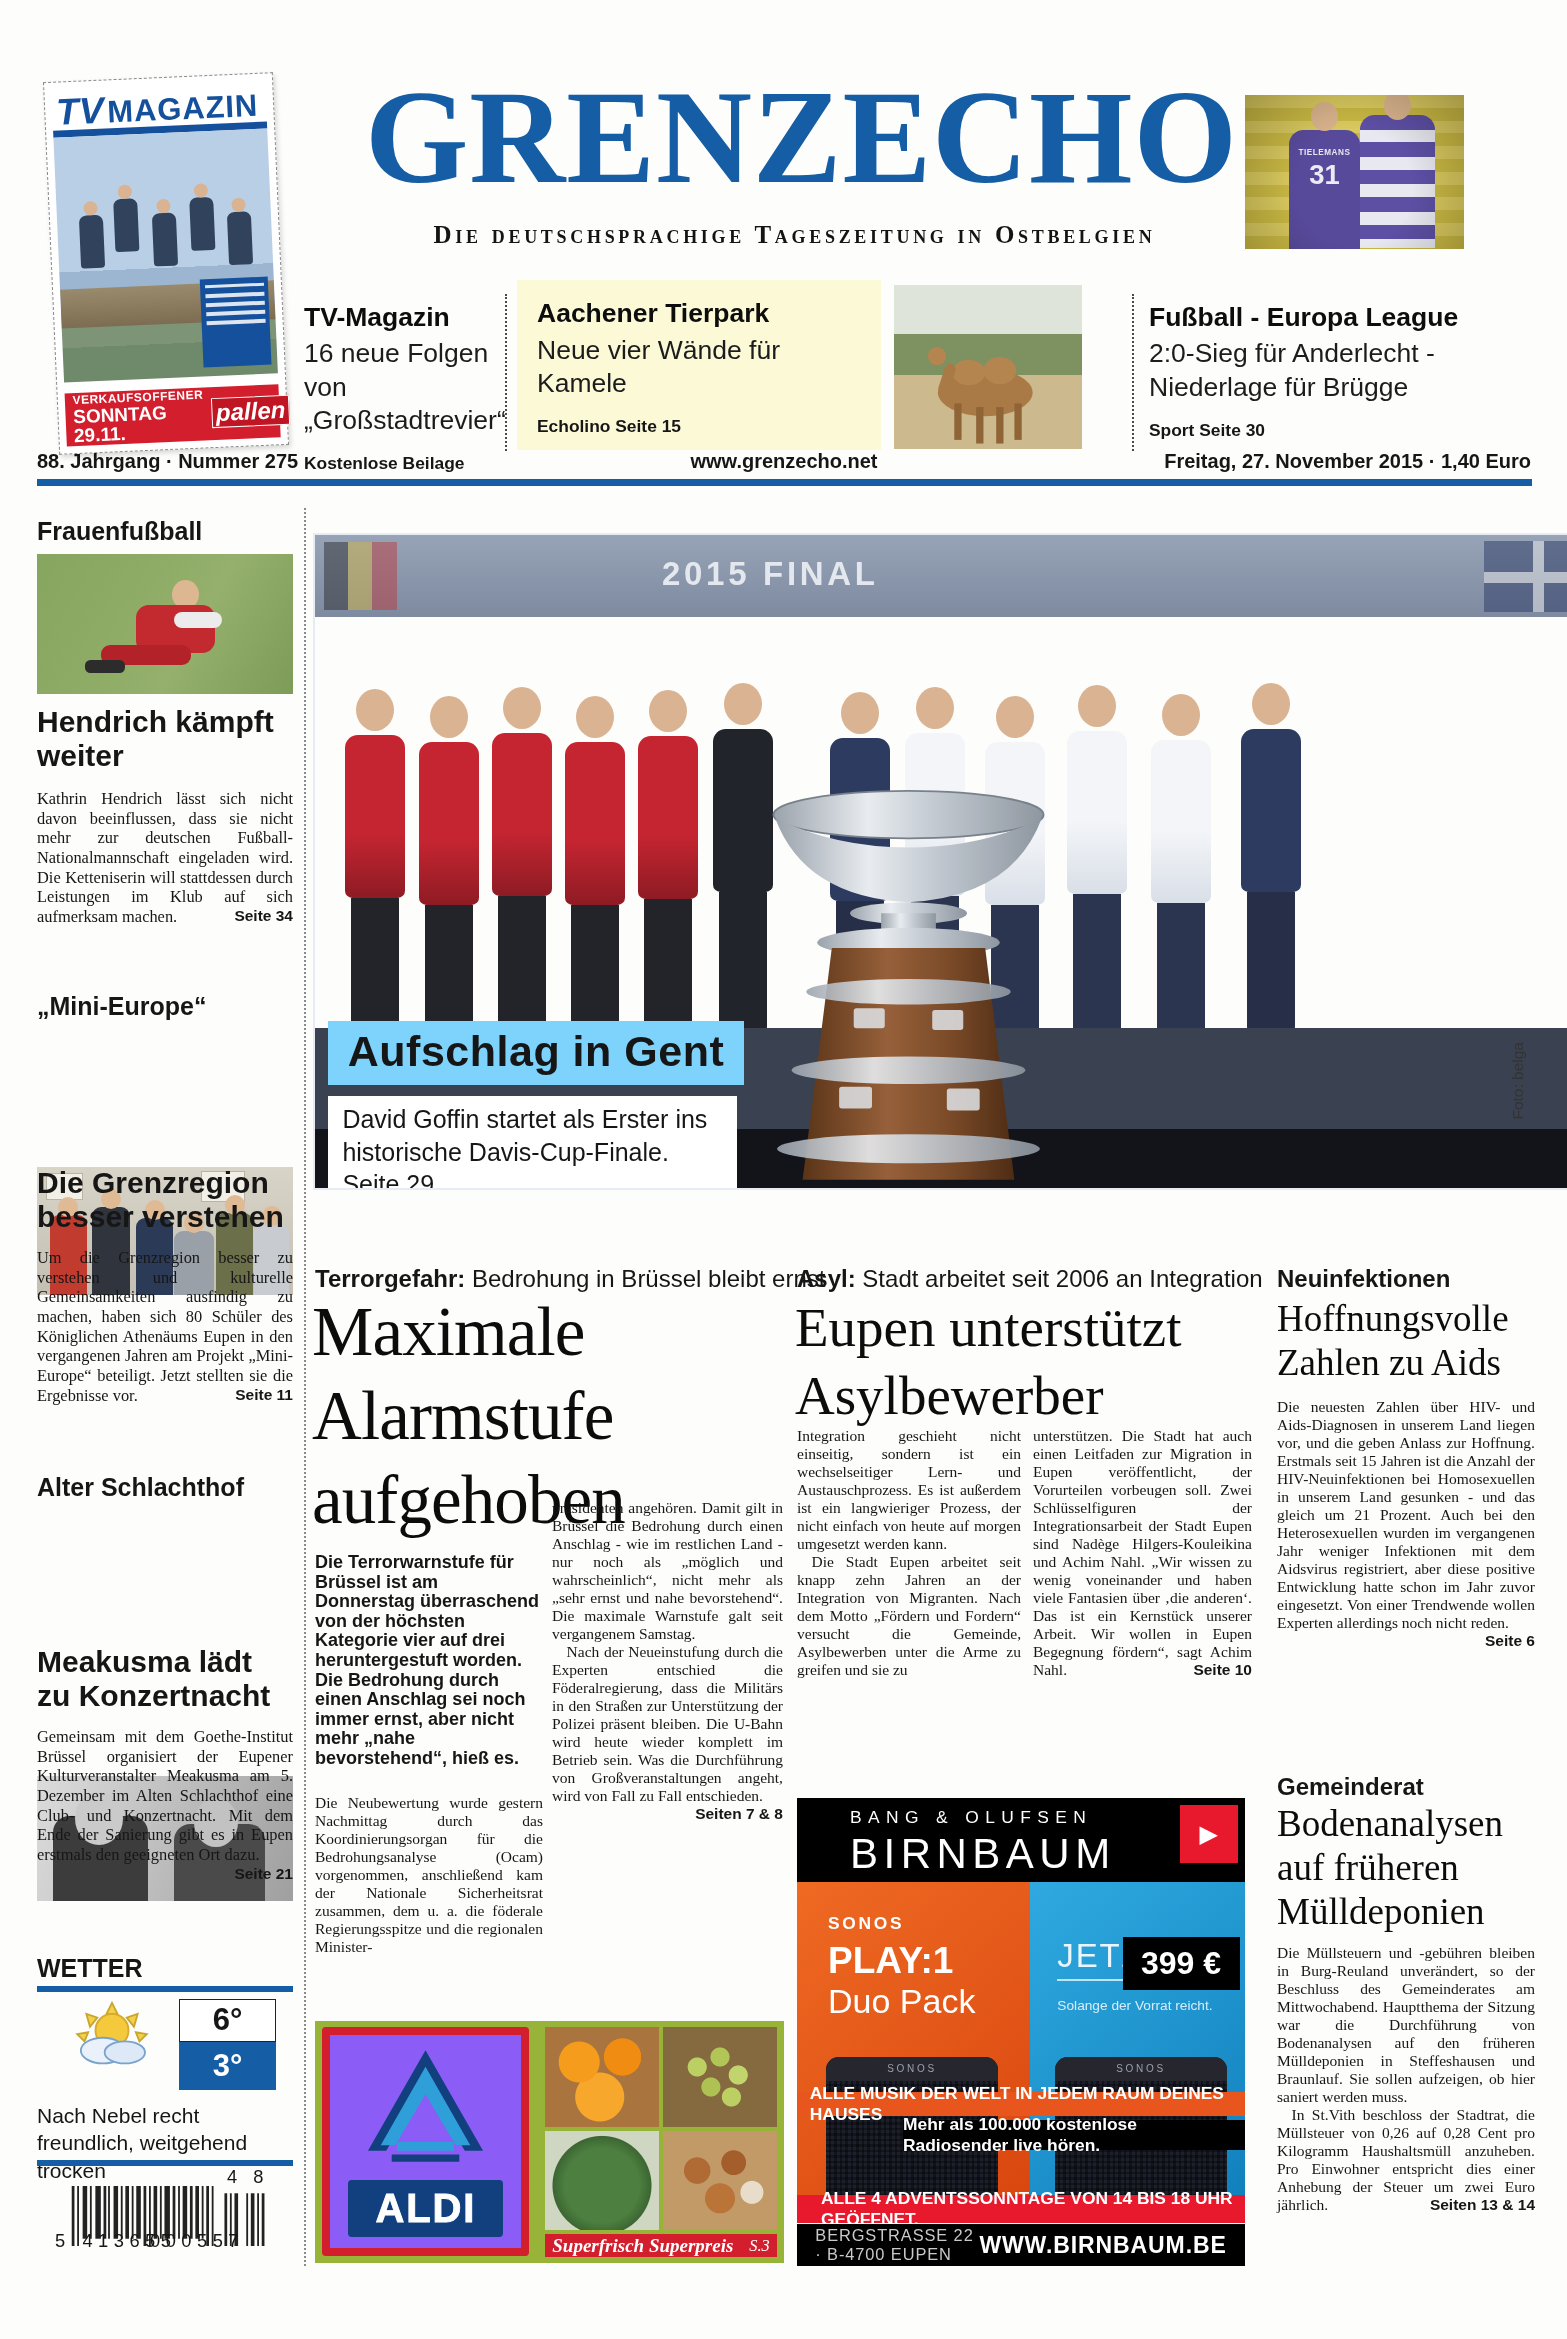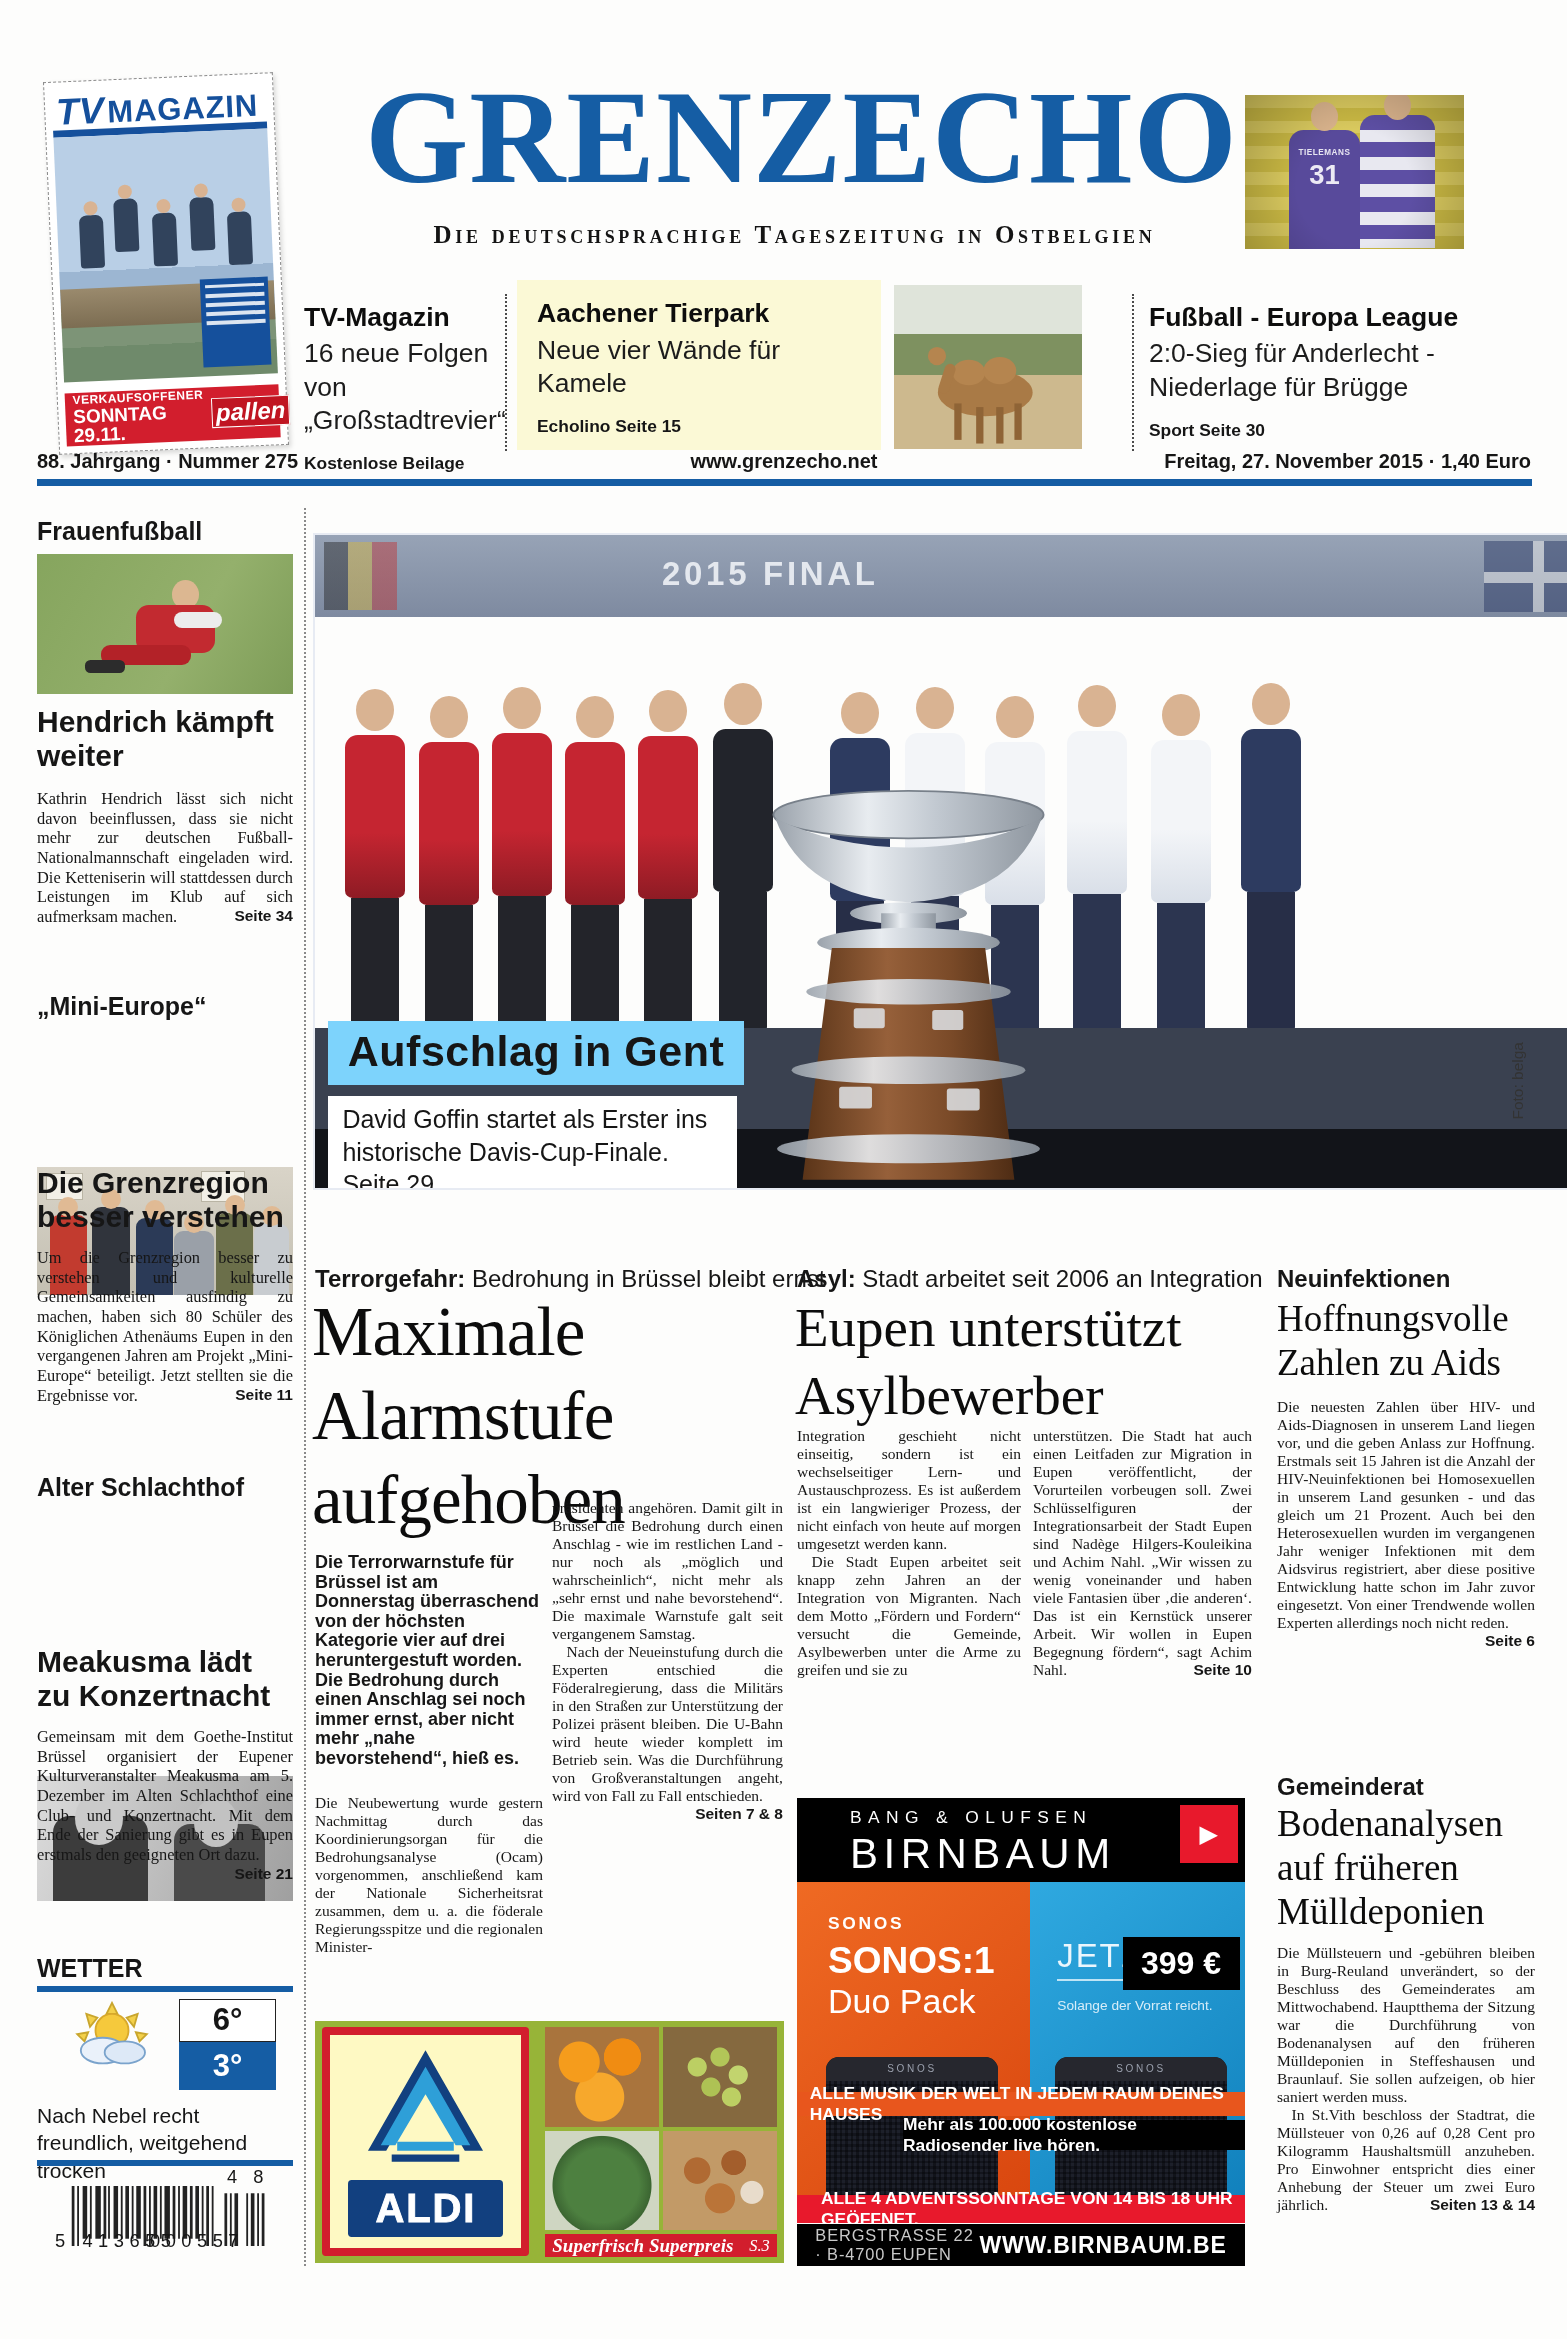--- a/index.html
+++ b/index.html
@@ -132,21 +132,21 @@
   .h-main{font-size:69px;line-height:84px;letter-spacing:-0.9px}
   .h-mid{font-size:55px;line-height:68px}
   .h-small{font-size:37px;line-height:44px}
   .lead{font-size:18px;line-height:19.6px;font-weight:700;font-family:var(--sans);text-align:left}
   .body{font-family:var(--serif);font-size:15.5px;line-height:18px;text-align:justify}
   .body + .body{text-indent:14.6px}
   .col{position:absolute}
 
   
   .ad-aldi{left:315px;top:2021px;width:469px;height:242px;background:#97b438;padding:6.4px}
-  .aldi-logo-card{position:absolute;left:7.3px;top:6.4px;width:207px;height:229px;background:#fef9c3;border:8.2px solid #d21e2d;border-radius:3.7px;display:flex;flex-direction:column;align-items:center;justify-content:flex-end}
+  .aldi-logo-card{position:absolute;left:7.3px;top:6.4px;width:207px;height:229px;background:#8b5cf6;border:8.2px solid #d21e2d;border-radius:3.7px;display:flex;flex-direction:column;align-items:center;justify-content:flex-end}
   .aldi-word{width:155px;height:57px;background:#12407f;border-radius:3.7px;margin-bottom:11px;
     display:flex;align-items:center;justify-content:center;color:#fff;font-weight:700;font-size:40px;letter-spacing:1.8px;
     text-shadow:0 0 1.8px #12407f; -webkit-text-stroke:0.9px #fff}
   .food-grid{position:absolute;left:230px;top:6.4px;width:232px;height:203px;display:grid;grid-template-columns:1fr 1fr;grid-template-rows:1fr 1fr;gap:4.6px}
   .food{position:relative;overflow:hidden}
   .f-orange{background:radial-gradient(circle at 30% 35%,#f59c1c 20px,transparent 21px),radial-gradient(circle at 68% 30%,#f08c12 18.3px,transparent 19px),radial-gradient(circle at 48% 70%,#f7a82c 24px,transparent 25px),#a9743d}
   .f-grape{background:radial-gradient(circle at 30% 40%,#bccf63 9.1px,transparent 10px),radial-gradient(circle at 50% 30%,#b2c658 9.1px,transparent 10px),radial-gradient(circle at 66% 48%,#c2d46e 9.1px,transparent 10px),radial-gradient(circle at 42% 60%,#aec254 9.1px,transparent 10px),radial-gradient(circle at 60% 70%,#bccf63 9.1px,transparent 10px),#85693f}
   .f-kohl{background:radial-gradient(circle at 50% 55%,#4d8040 37px,#3c6632 49px,transparent 50px),#cfd6c2}
   .f-zwiebel{background:radial-gradient(circle at 30% 40%,#b06a33 12.8px,transparent 13.7px),radial-gradient(circle at 62% 32%,#a35e2c 12px,transparent 12.8px),radial-gradient(circle at 50% 68%,#ba7438 14.6px,transparent 15.5px),radial-gradient(circle at 78% 62%,#e8dccb 11px,transparent 12px),#c29a67}
   .aldi-banner{position:absolute;left:230px;top:213px;width:232px;height:23px;background:#d21e2d;color:#fff;display:flex;align-items:center;padding:0 7.3px}
@@ -576,21 +576,21 @@
   <div class="abs ad-bo">
     <div class="bo-head">
       <div class="bo-top">BANG &amp; OLUFSEN</div>
       <div class="bo-main">BIRNBAUM</div>
       <div class="bo-play">▶</div>
     </div>
     <div class="bo-panel">
       <div class="bo-orange">
         <div style="position:absolute;left:31px;top:31px">
           <div class="bo-sonos">SONOS</div>
-          <div class="bo-play1">SONOS:1</div>
+          <div class="bo-play1">PLAY:1</div>
           <div class="bo-duo">Duo Pack</div>
         </div>
       </div>
       <div class="bo-blue">
         <div class="bo-jetzt">
           <div class="j1">JETZT</div>
           <div class="j2">Solange der Vorrat reicht.</div>
         </div>
         <div class="bo-price">399 €</div>
       </div>

